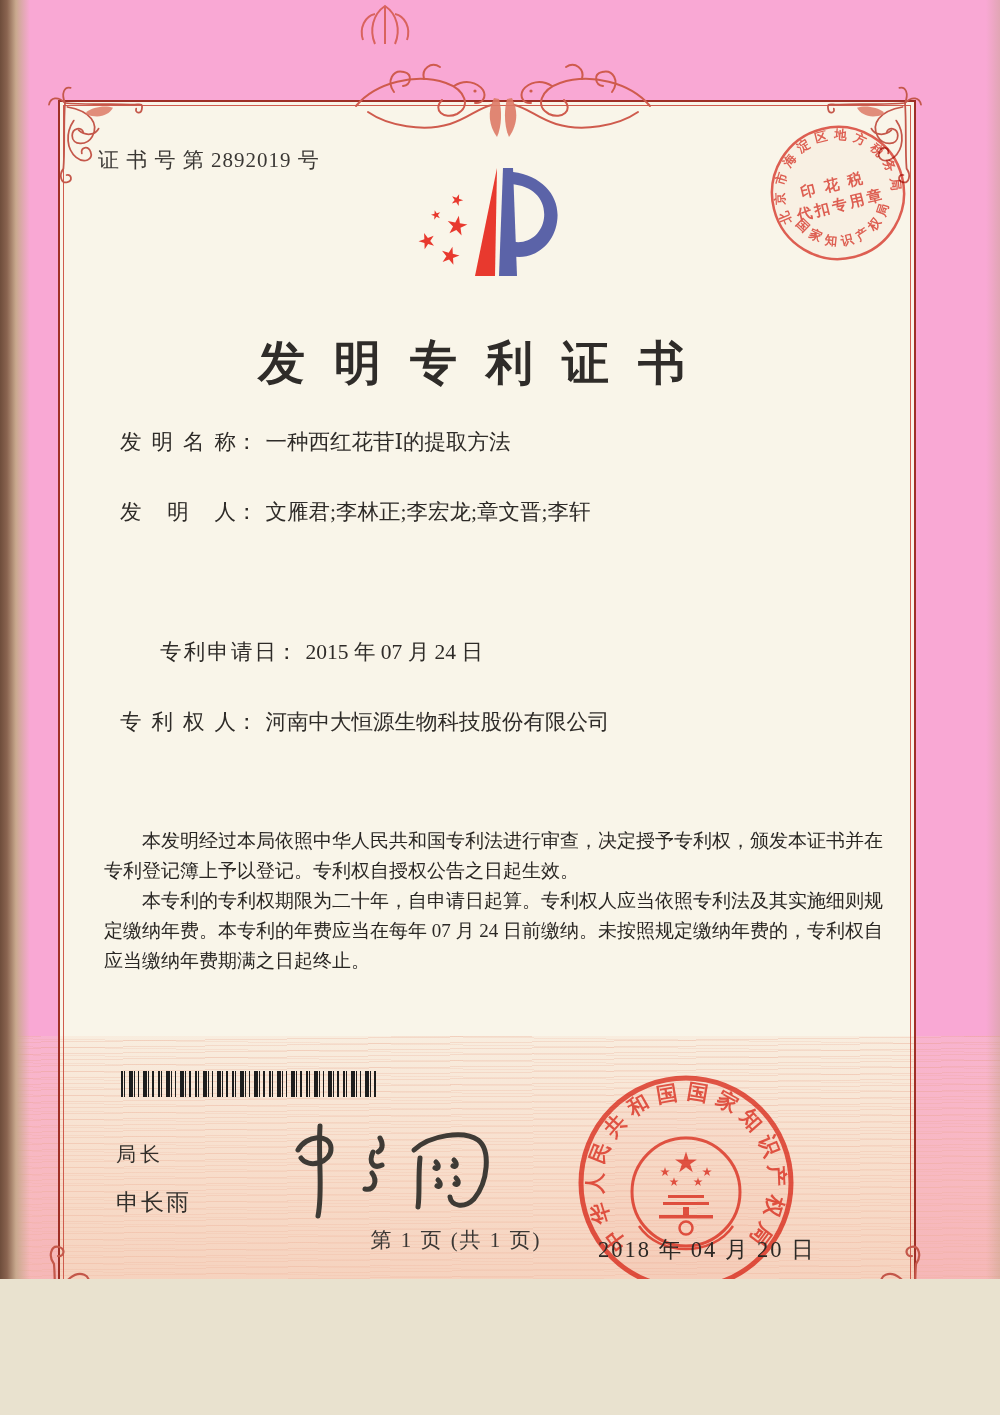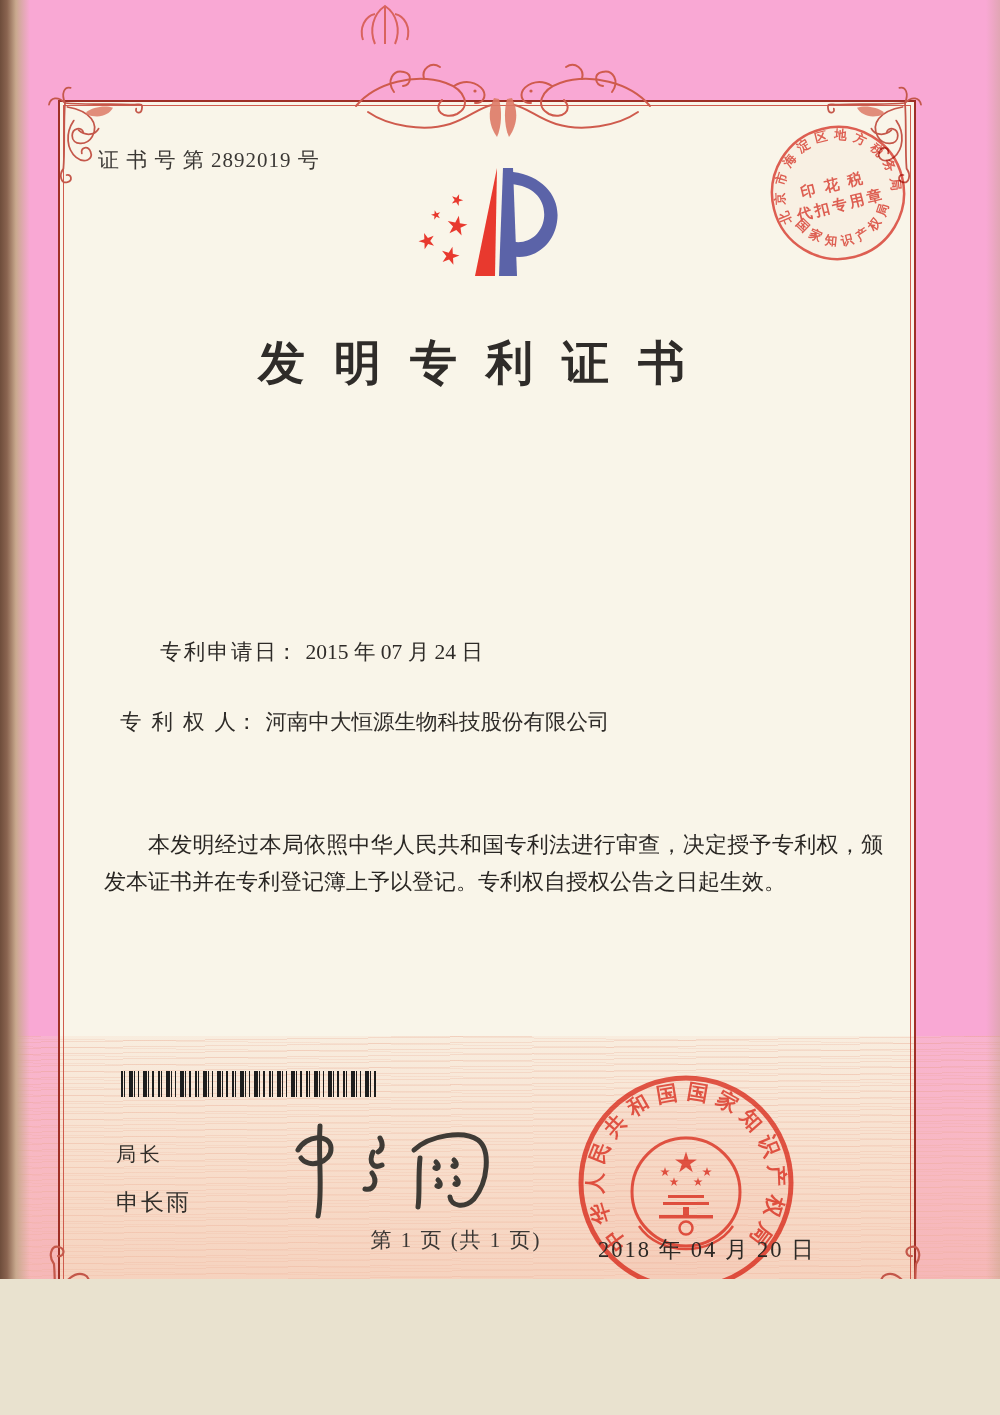--- a/index.html
+++ b/index.html
@@ -27,21 +27,21 @@
   .frame-inner{position:absolute;left:3px;top:3px;right:3px;bottom:3px;border:1px solid #cf5b4d;}
   .orn{position:absolute;z-index:4;}
   
   .cert-no{position:absolute;left:98px;top:146px;font-size:21px;color:#3a3734;z-index:5;letter-spacing:1px;}
   .logo{position:absolute;left:418px;top:164px;z-index:5;}
   .title{position:absolute;left:50%;top:292px;transform:translateX(-50%);margin-left:-14px;
     white-space:nowrap;font-size:47px;letter-spacing:29px;font-weight:600;color:#2f2c29;z-index:5;margin-top:40px;}
   .field{position:absolute;left:120px;font-size:21.5px;color:#2e2b28;white-space:nowrap;z-index:5;}
   .flabel{display:inline-block;width:116px;text-align:justify;text-align-last:justify;}
   .fvalue{margin-left:8px;}
-  .paras{position:absolute;left:104px;top:826px;width:779px;font-size:22px;line-height:37px;
+  .paras{position:absolute;left:104px;top:826px;width:779px;font-size:19px;line-height:30px;
     color:#2a2724;text-align:justify;z-index:5;}
   .paras p{margin:0;text-indent:2em;}
   .barcode{position:absolute;left:121px;top:1071px;width:257px;height:26px;z-index:5;
     background:repeating-linear-gradient(90deg,
       #1d1d1d 0 2px,transparent 2px 3px,#1d1d1d 3px 4px,transparent 4px 8px,
       #1d1d1d 8px 12px,transparent 12px 13px,#1d1d1d 13px 14px,transparent 14px 17px,
       #1d1d1d 17px 18px,transparent 18px 22px,#1d1d1d 22px 26px,transparent 26px 27px,
       #1d1d1d 27px 28px,transparent 28px 31px,#1d1d1d 31px 33px,transparent 33px 37px);}
   .sig-title{position:absolute;left:116px;top:1141px;font-size:20px;color:#33302c;z-index:6;
     font-family:"Liberation Sans","DejaVu Sans",sans-serif;letter-spacing:4px;}
@@ -140,29 +140,36 @@
       <use href="#st" transform="translate(39,36) scale(0.62) rotate(20)"></use>
       <use href="#st" transform="translate(18,51) scale(0.5) rotate(-15)"></use>
       <use href="#st" transform="translate(39,62) scale(1.05) rotate(10)"></use>
       <use href="#st" transform="translate(9,77) scale(0.85) rotate(-20)"></use>
       <use href="#st" transform="translate(32,92) scale(0.95) rotate(15)"></use>
     </g>
   </svg>
 
   <div class="title">发明专利证书</div>
 
+  <div class="field" style="top:427px;">
+    <span class="flabel">发明名称</span><span>：</span><span class="fvalue">一种西红花苷Ⅰ的提取方法</span>
+  </div>
+  <div class="field" style="top:497px;">
+    <span class="flabel">发明人</span><span>：</span><span class="fvalue">文雁君;李林正;李宏龙;章文晋;李轩</span>
+  </div>
   <div class="field" style="top:637px;margin-left:40px;">
     <span class="flabel">专利申请日</span><span>：</span><span class="fvalue">2015 年 07 月 24 日</span>
   </div>
   <div class="field" style="top:707px;">
     <span class="flabel">专利权人</span><span>：</span><span class="fvalue">河南中大恒源生物科技股份有限公司</span>
   </div>
 
   <div class="paras">
     <p>本发明经过本局依照中华人民共和国专利法进行审查，决定授予专利权，颁发本证书并在专利登记簿上予以登记。专利权自授权公告之日起生效。</p>
+    <p>本专利的专利权期限为二十年，自申请日起算。专利权人应当依照专利法及其实施细则规定缴纳年费。本专利的年费应当在每年 07 月 24 日前缴纳。未按照规定缴纳年费的，专利权自应当缴纳年费期满之日起终止。</p>
   </div>
 
   <div class="barcode"></div>
 
   <div class="sig-title">局长</div>
   <div class="sig-name">申长雨</div>
 
   <svg class="signature" width="250" height="115" viewBox="0 0 250 115">
     <g fill="none" stroke="#2b2a26" stroke-width="5" stroke-linecap="round" opacity="0.9">
       <path d="M52,16 C50,50 55,82 50,106"></path>

